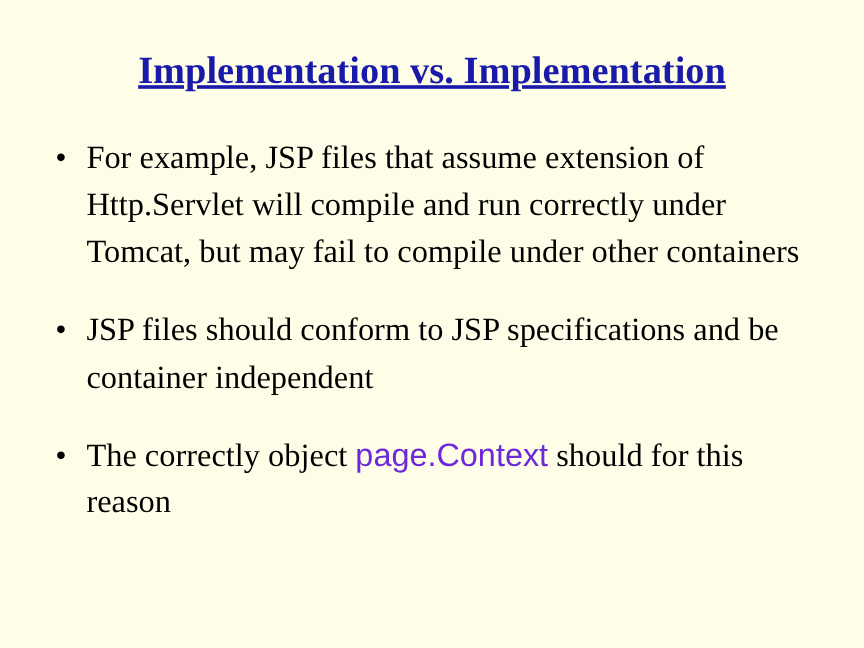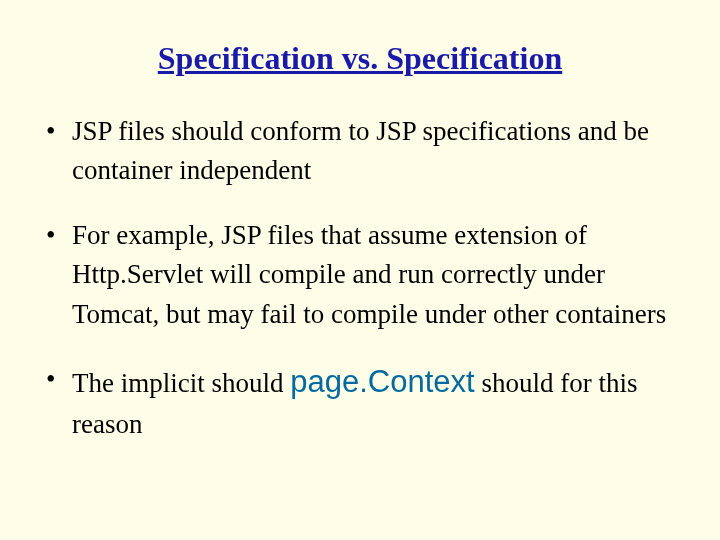--- a/index.html
+++ b/index.html
@@ -44,29 +44,29 @@
   ul.bullets > li::before {
     content: "•";
     position: absolute;
     left: 6px;
     top: 0;
     font-size: 27px;
     color: #000;
   }
   .code-term {
     font-family: Arial, Helvetica, sans-serif;
-    color: #0369a1;
-    font-size: 31px;
+    color: #6d28d9;
+    font-size: 27px;
   }
 </style>
 </head>
 <body>
 
 <div class="slide">
-  <div class="title">Specification vs. Specification</div>
+  <div class="title">Implementation vs. Implementation</div>
   <ul class="bullets">
+    <li>For example, JSP files that assume extension of Http.Servlet will compile and run correctly under Tomcat, but may fail to compile under other containers</li>
     <li>JSP files should conform to JSP specifications and be container independent</li>
-    <li>For example, JSP files that assume extension of Http.Servlet will compile and run correctly under Tomcat, but may fail to compile under other containers</li>
     <li>
-      <span>The implicit should </span><span class="code-term">page.Context</span><span> should for this reason</span>
+      <span>The correctly object </span><span class="code-term">page.Context</span><span> should for this reason</span>
     </li>
   </ul>
 </div>
 
 </body></html>

